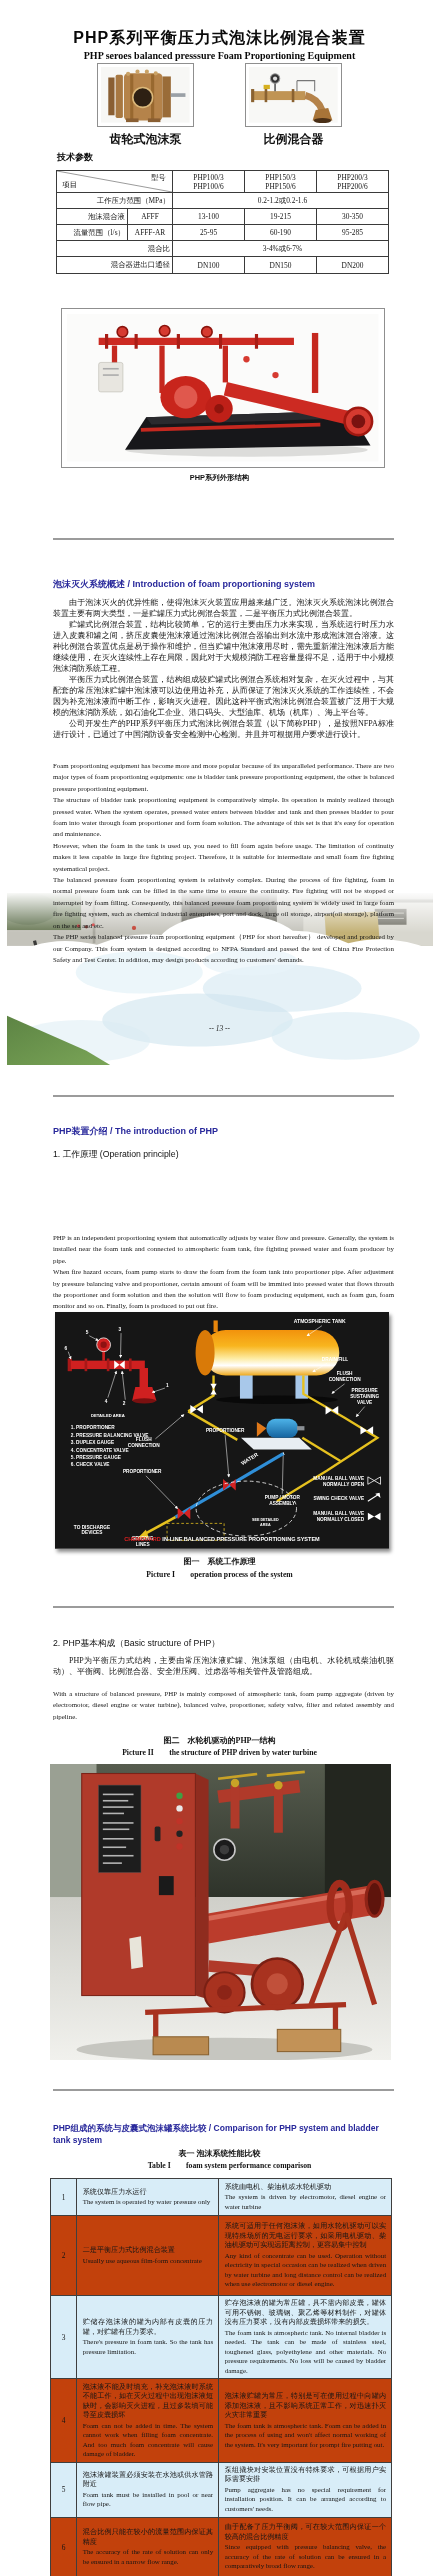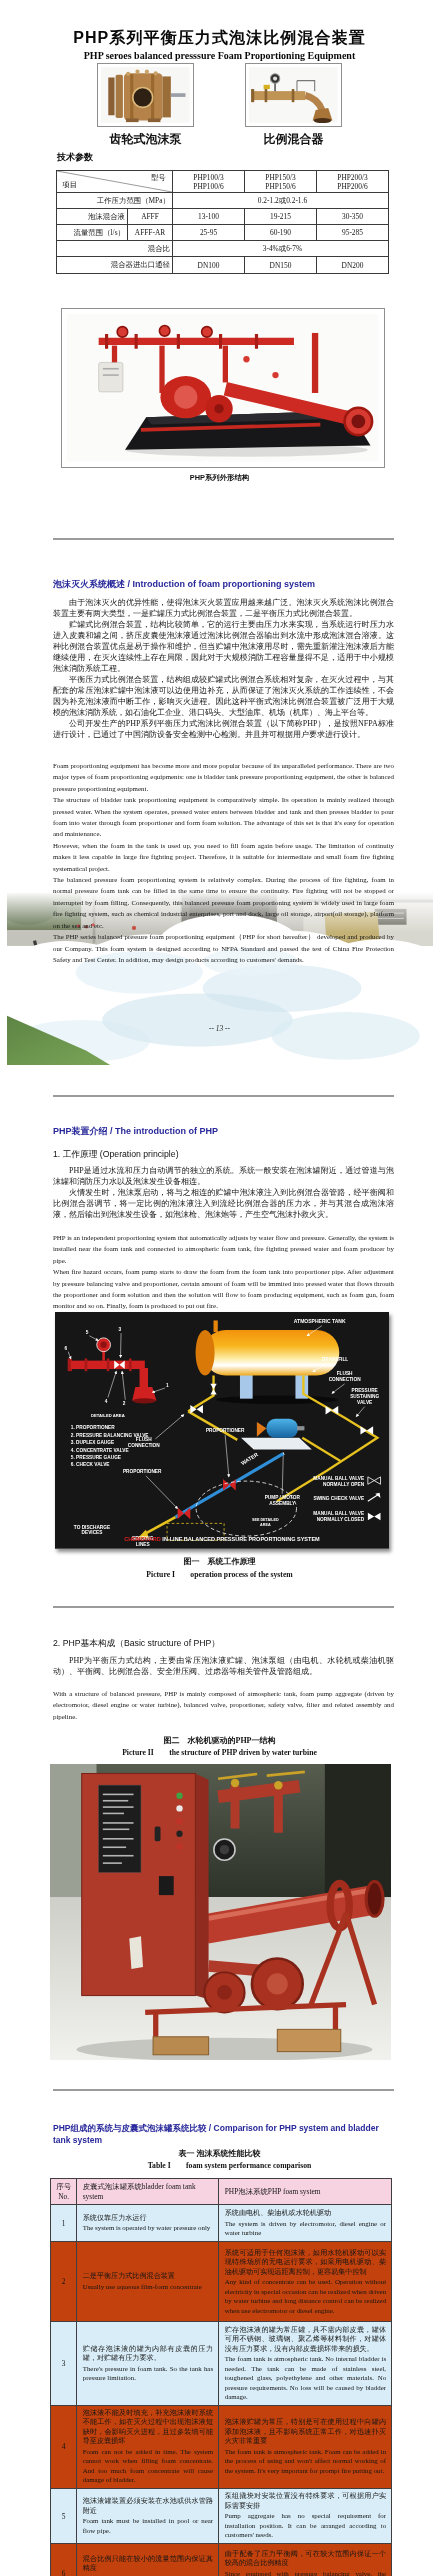--- a/index.html
+++ b/index.html
@@ -248,24 +248,20 @@
       <polygon points="0,232 150,298 195,325 0,325" fill="url(#grassG)"></polygon>
       <rect width="805" height="75" fill="url(#fadeTop)"></rect>
     </svg>
   </div>
   <div class="abs pgnum" style="top:1024px;font-style:italic;">-- 13 --</div>
 
   <div class="abs divider" style="left:53px;top:1095px;width:341px;"></div>
   <div class="abs sec-heading" style="left:53px;top:1125px;">PHP装置介绍 / The introduction of PHP</div>
   <div class="abs sub-heading" style="left:53px;top:1149px;">1.  工作原理 (Operation principle)</div>
 
-  <div class="abs zh-body" style="left:53px;top:1165px;width:341px;">
-    <p>PHP是通过水流和压力自动调节的独立的系统。系统一般安装在泡沫罐附近，通过管道与泡沫罐和消防压力水以及泡沫发生设备相连。</p>
-    <p>火情发生时，泡沫泵启动，将与之相连的贮罐中泡沫液注入到比例混合器管路，经平衡阀和比例混合器调节，将一定比例的泡沫液注入到流经比例混合器的压力水，并与其混合成泡沫溶液，然后输出到泡沫发生设备，如泡沫枪、泡沫炮等，产生空气泡沫扑救火灾。</p>
-  </div>
   <div class="abs en-body" style="left:53px;top:1232px;width:341px;">
     <p>PHP is an independent proportioning system that automatically adjusts by water flow and pressure. Generally, the system is installed near the foam tank and connected to atmospheric foam tank, fire fighting pressed water and foam producer by pipe.</p>
     <p>When fire hazard occurs, foam pump starts to draw the foam from the foam tank into proportioner pipe. After adjustment by pressure balancing valve and proportioner, certain amount of foam will be immited into pressed water that flows throuth the proportioner and form solution and then the solution will flow to foam producing equipment, such as foam gun, foam monitor and so on. Finally, foam is produced to put out fire.</p>
   </div>
 
   <div class="abs shadowbox" style="left:55px;top:1312px;width:334px;height:237px;">
     <svg viewBox="0 0 632 448" style="display:block;">
       <defs>
         <linearGradient id="tankG" x1="0" y1="0" x2="0" y2="1">
           <stop offset="0%" stop-color="#f2920c"></stop>
@@ -510,25 +506,20 @@
   <div class="abs cap" style="left:0;right:0;top:2148px;">表一 泡沫系统性能比较</div>
   <div class="abs cap-en" style="left:0;right:0;top:2161px;padding-left:20px;">Table I　　foam system performance comparison</div>
 
   <table class="cmp abs" style="left:50px;top:2178px;width:341px;">
     <colgroup>
         <col style="width:26.4px">
         <col style="width:142px">
         <col style="width:173px">
       </colgroup>
     <tbody>
-        <tr class="row-head" style="height:22px;">
-      <td class="no">序号No.</td>
-      <td>皮囊式泡沫罐系统bladder foam tank system</td>
-      <td>PHP泡沫系统PHP foam system</td>
-    </tr>
     <tr class="row-blue" style="height:37px;">
       <td class="no">1</td>
       <td>
         <div class="zh">系统仅靠压力水运行</div>
         <div class="en">The system is operated by water pressure only</div>
       </td>
       <td>
         <div class="zh">系统由电机、柴油机或水轮机驱动</div>
         <div class="en">The system is driven by electromotor, diesel engine or water turbine</div>
       </td>

